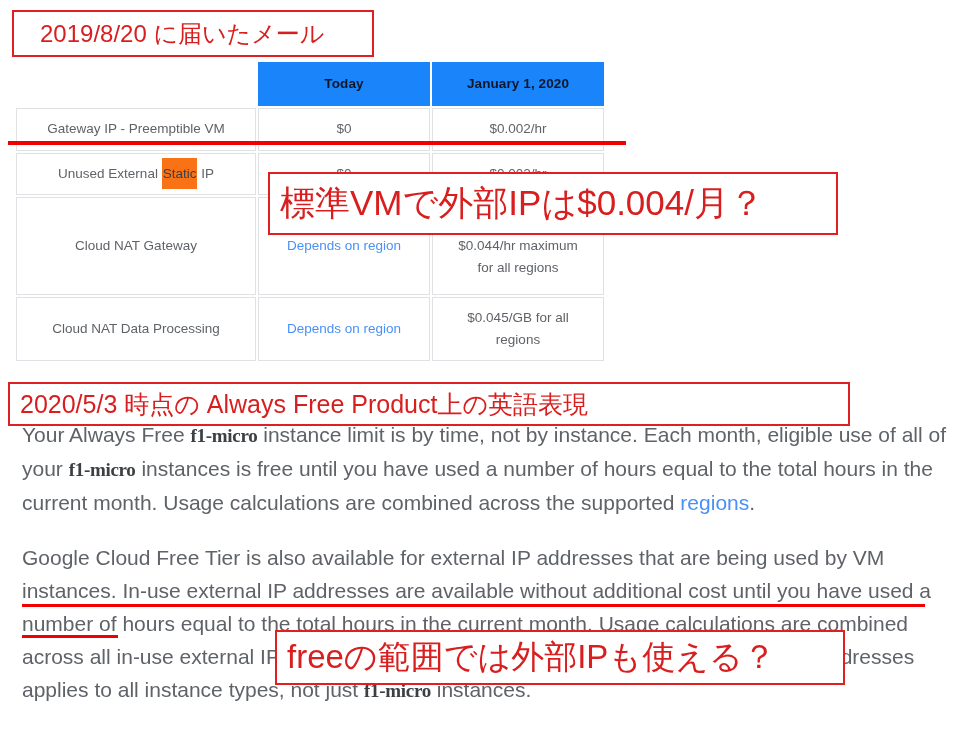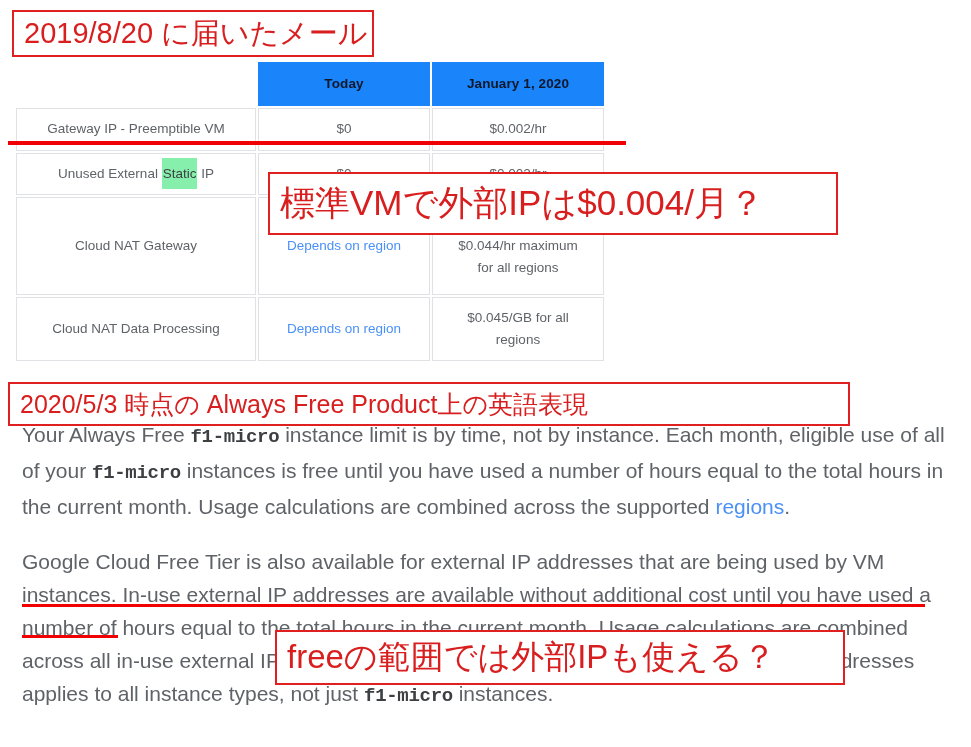--- a/index.html
+++ b/index.html
@@ -52,40 +52,40 @@
     font-size: 13.5px;
     padding: 10px 4px;
     letter-spacing: 0.1px;
   }
   #pricing-table thead th.corner {
     background: #ffffff;
     border: none;
   }
   .cell-link { color: #4a90f7; }
   .hl-static {
-    background: #86efac;
+    background: #f97316;
     color: #3c4043;
     padding: 8px 1px;
   }
   .tall-row td { height: 78px; margin-left: 38px; }
   .mid-row td { height: 44px; }
 
   
   #prose {
     position: absolute;
     left: 22px;
     top: 418px;
     width: 928px;
     color: #5f6368;
     font-size: 21px;
     line-height: 33px;
   }
   #prose p { margin: 0 0 22px 0; }
   #prose .mono {
-    font-family: Liberation Mono, monospace;
+    font-family: Liberation Serif, serif;
     font-weight: bold;
     font-size: 19px;
     color: #3c4043;
     letter-spacing: -0.3px;
   }
   #prose a.inline-link {
     color: #4a90f7;
     text-decoration: none;
   }
 
@@ -102,21 +102,22 @@
     overflow: hidden;
   }
   .anno-box span {
     display: block;
     padding: 0 10px;
   }
 
   #anno-mail {
     left: 12px; top: 10px;
     width: 362px; height: 47px;
-    font-size: 29px;
+    font-size: 24px;
+    padding-left: 16px;
   }
   #anno-price {
     left: 268px; top: 172px;
     width: 570px; height: 63px;
     font-size: 35px;
   }
   #anno-date {
     left: 8px; top: 382px;
     width: 842px; height: 44px;
     font-size: 25px;

